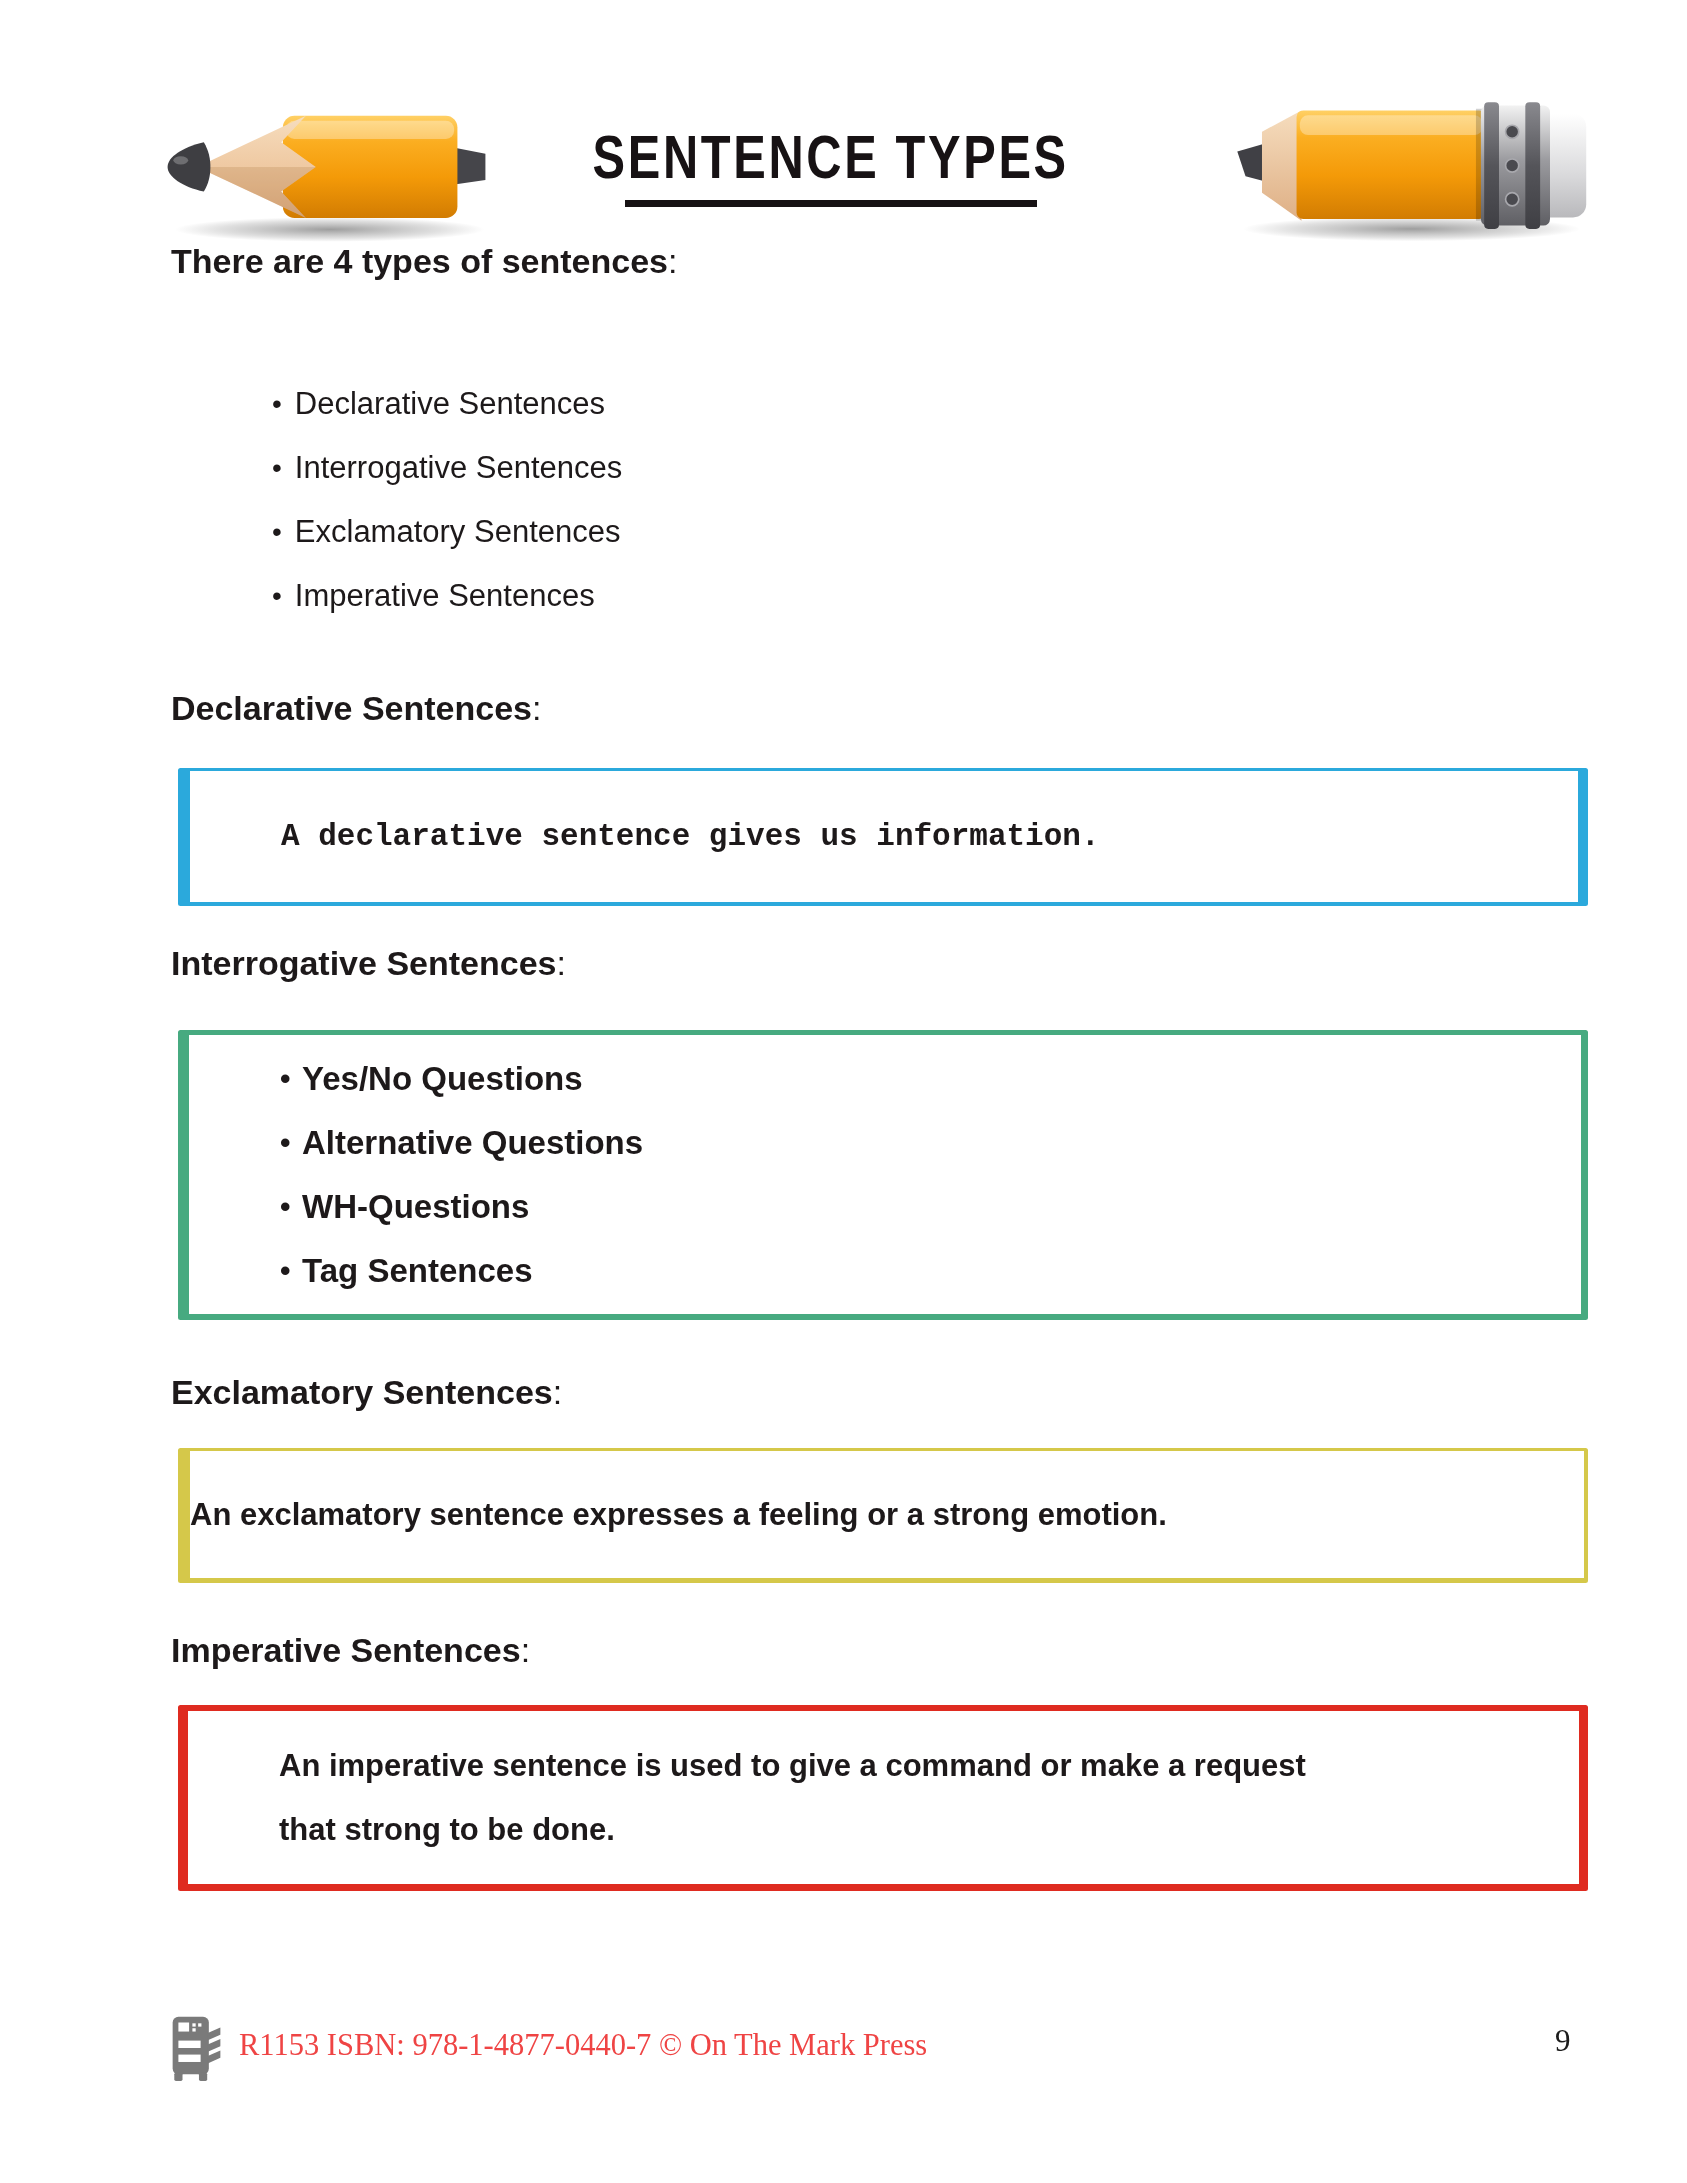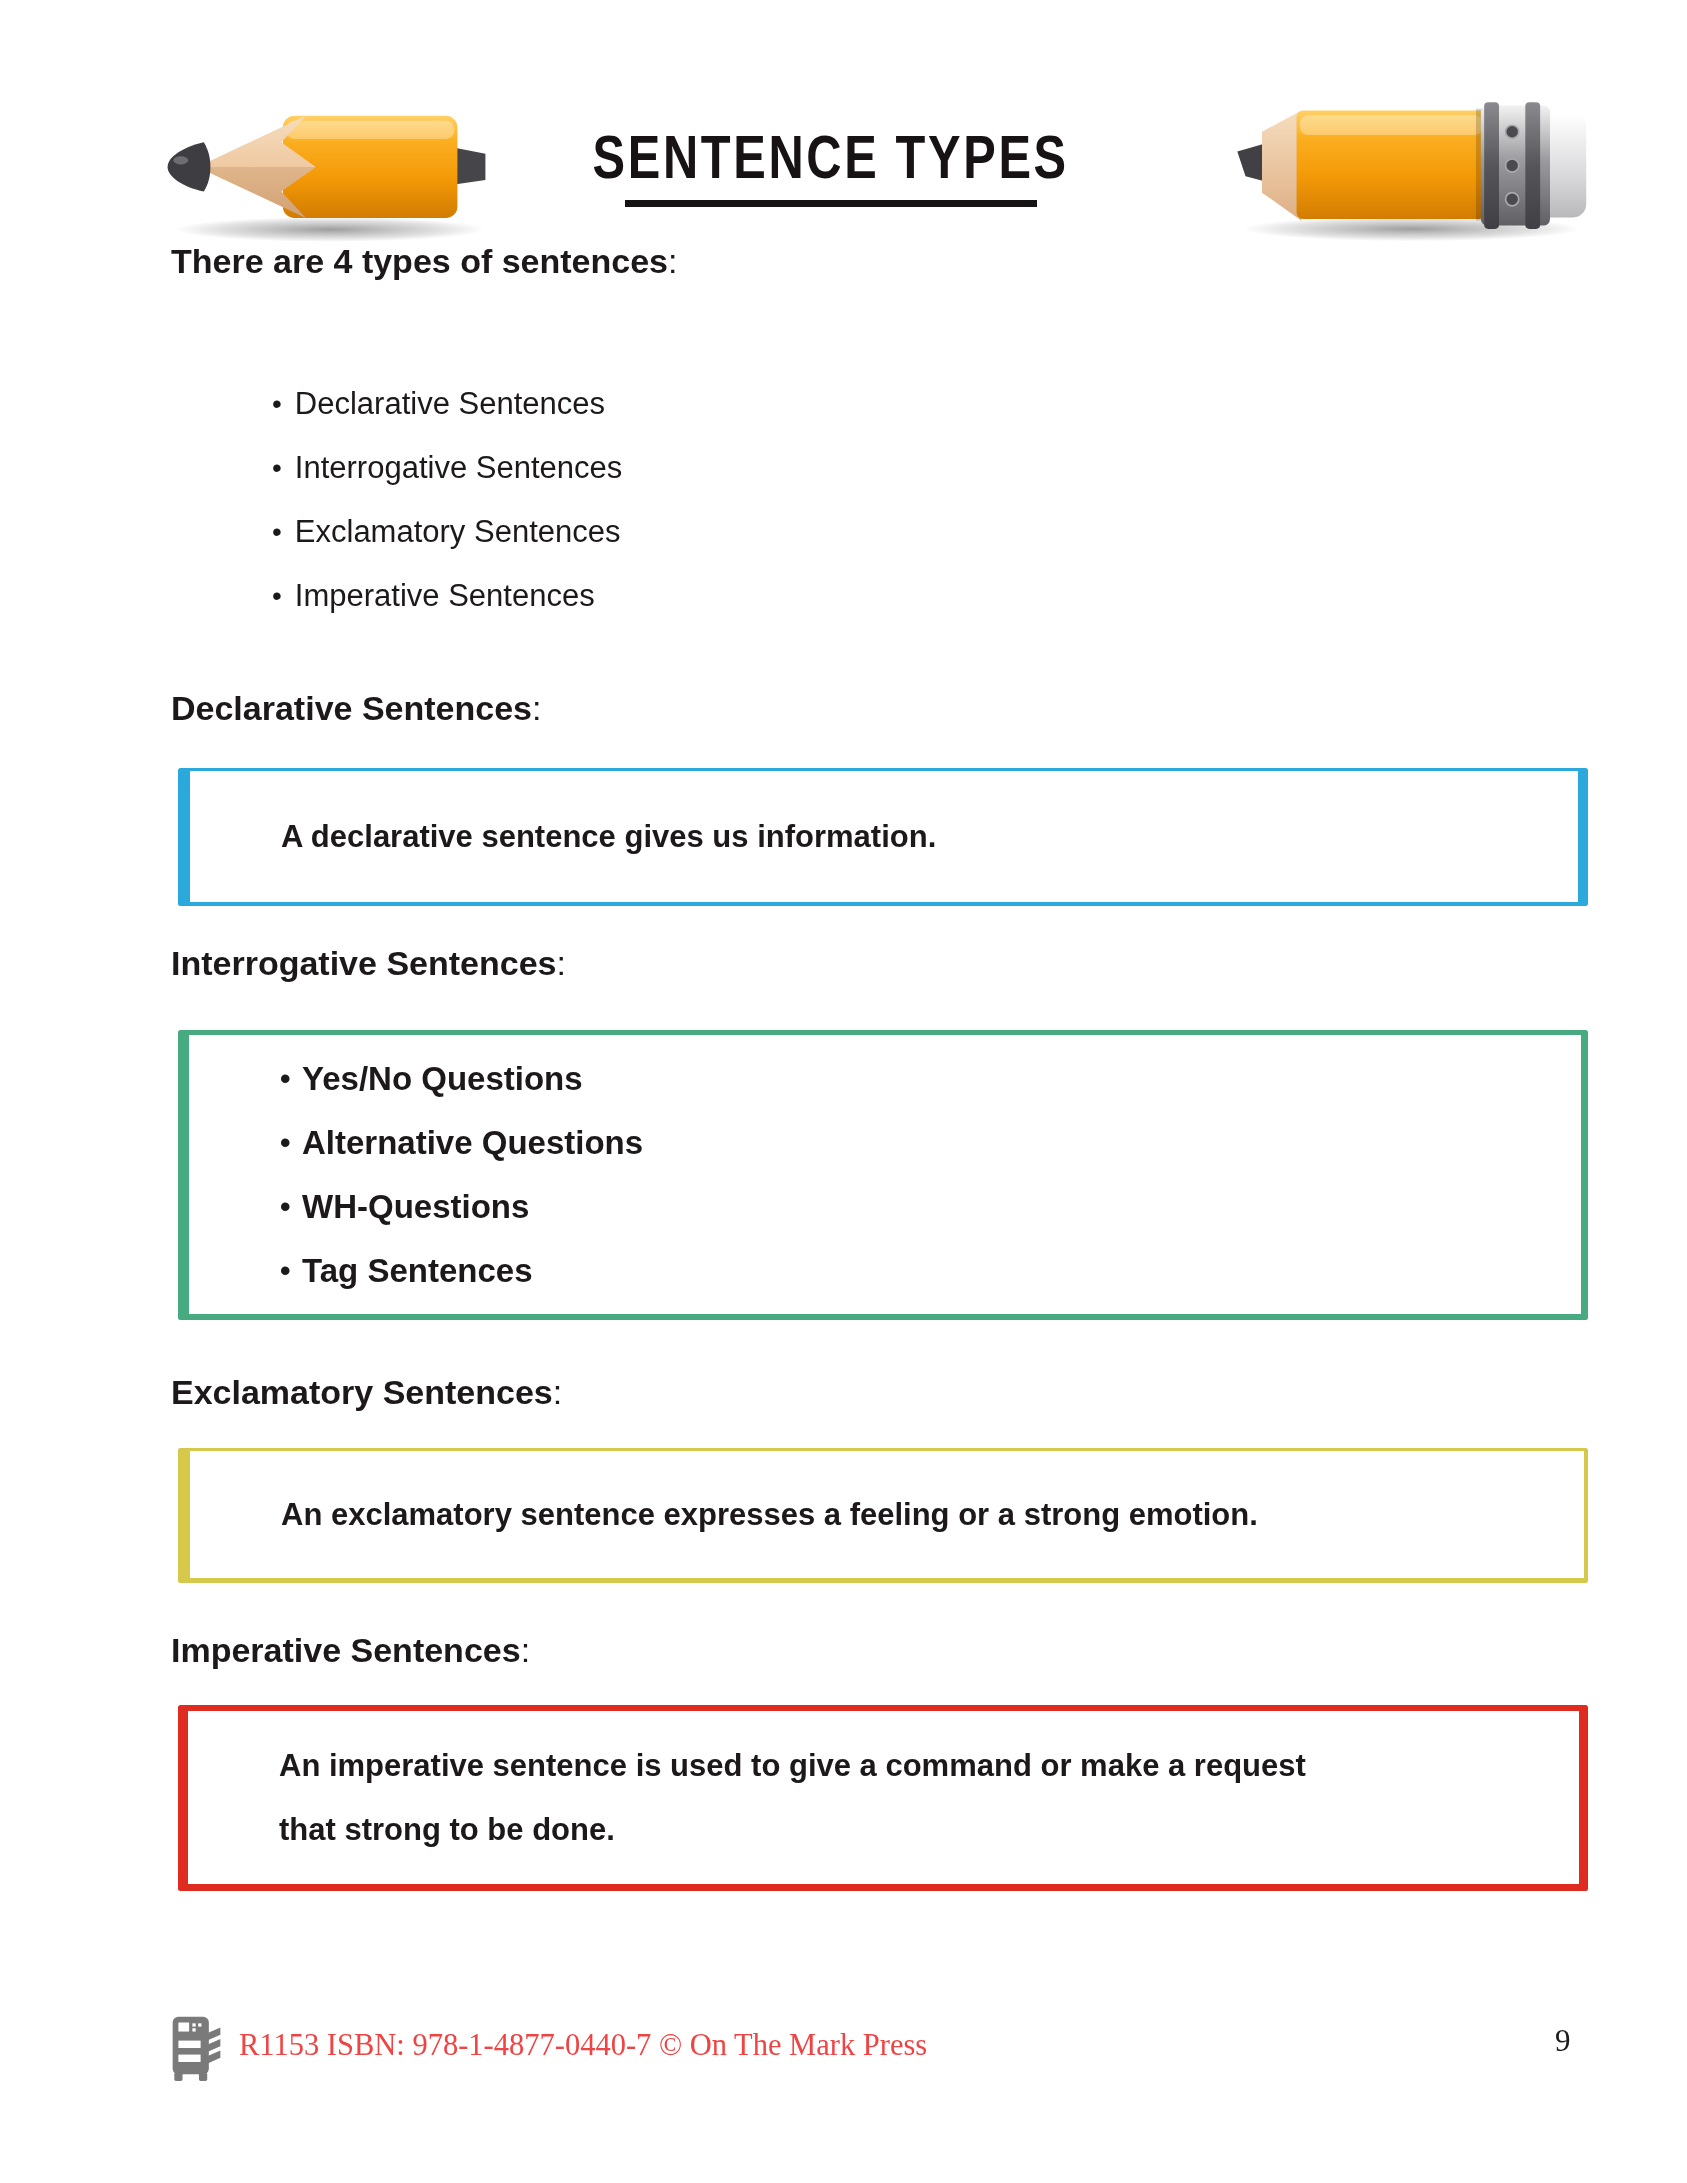--- a/index.html
+++ b/index.html
@@ -45,23 +45,23 @@
     left:178px;
     width:1410px;
     box-sizing:border-box;
     background:#fff;
     display:flex;
     flex-direction:column;
     justify-content:center;
     border-style:solid;
     border-radius:2.5px;
   }
-  .box-declarative{top:768px;height:138px;border-width:3.3px 10.7px 4.1px 12.4px;padding-left:91px;padding-right:66px;}
+  .box-declarative{top:768px;height:138px;border-width:3.3px 10.7px 4.1px 12.4px;padding-left:91px;padding-right:66px;font-family:Liberation Mono, monospace;}
   .box-interrogative{top:1030px;height:290px;border-width:5.8px 7.4px 6.6px 11.5px;padding-left:91px;padding-right:66px;}
-  .box-exclamatory{top:1448px;height:135px;border-width:3.3px 4.1px 5px 12.4px;padding-left:91px;padding-right:66px;}
+  .box-exclamatory{top:1448px;height:135px;border-width:3.3px 4.1px 5px 12.4px;padding-right:66px;}
   .box-imperative{top:1705px;height:186px;border-width:6.6px 9px 7.4px 10.7px;padding-left:91px;padding-right:75px;}
   .box-text{font-size:31px;font-weight:bold;line-height:64px;}
   .box-item{display:flex;align-items:center;height:64px;font-size:33px;font-weight:bold;}
   .box-item .dot{font-size:30px;margin-right:11.5px;}
   
   .footer-icon{position:absolute;left:171px;top:2010px;width:51px;height:76px;}
   .footer-text{
     position:absolute;left:239px;top:2028px;
     font-family:"Liberation Serif", serif;
     font-size:30.5px;color:#ef4444;white-space:nowrap;

